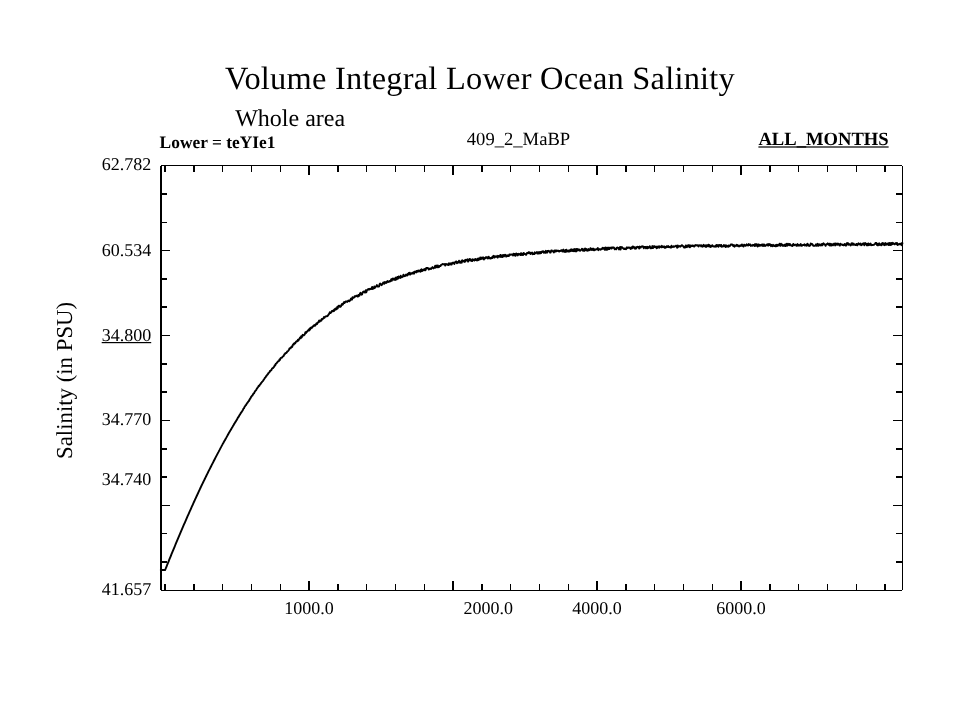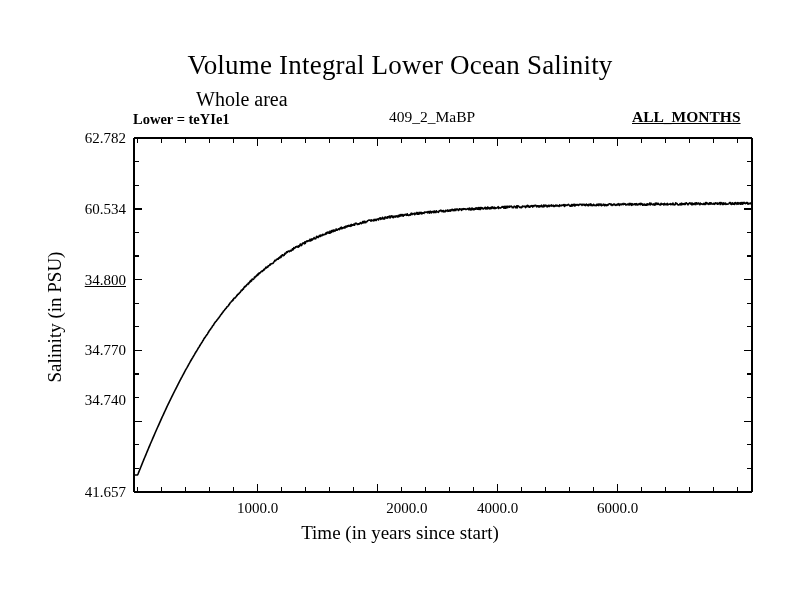--- a/index.html
+++ b/index.html
@@ -123,21 +123,20 @@
   <div class="txt" id="subtitle-whole-area">Whole area</div>
 
   <div class="txt" id="chart-title">Volume Integral Lower Ocean Salinity</div>
 
   <div class="txt" id="label-expt">Lower = teYIe1</div>
 
   <div class="txt" id="label-run-id">409_2_MaBP</div>
 
   <div class="txt" id="label-months">ALL_MONTHS</div>
 
-  <div class="txt" id="xaxis-title">Time (in years since start)</div>
 
   <div class="txt" id="yaxis-title">Salinity (in PSU)</div>
 
   <div id="ytick-label-layer">
       <div class="ytick-label" style="top: 484px;">41.657</div>
       <div class="ytick-label" style="top: 392px; text-align: right;">34.740</div>
       <div class="ytick-label" style="top: 342.4px;">34.770</div>
       <div class="ytick-label" style="top: 271.6px; text-decoration: underline;">34.800</div>
       <div class="ytick-label" style="top: 200.8px;">60.534</div>
       <div class="ytick-label" style="top: 130px;">62.782</div>

